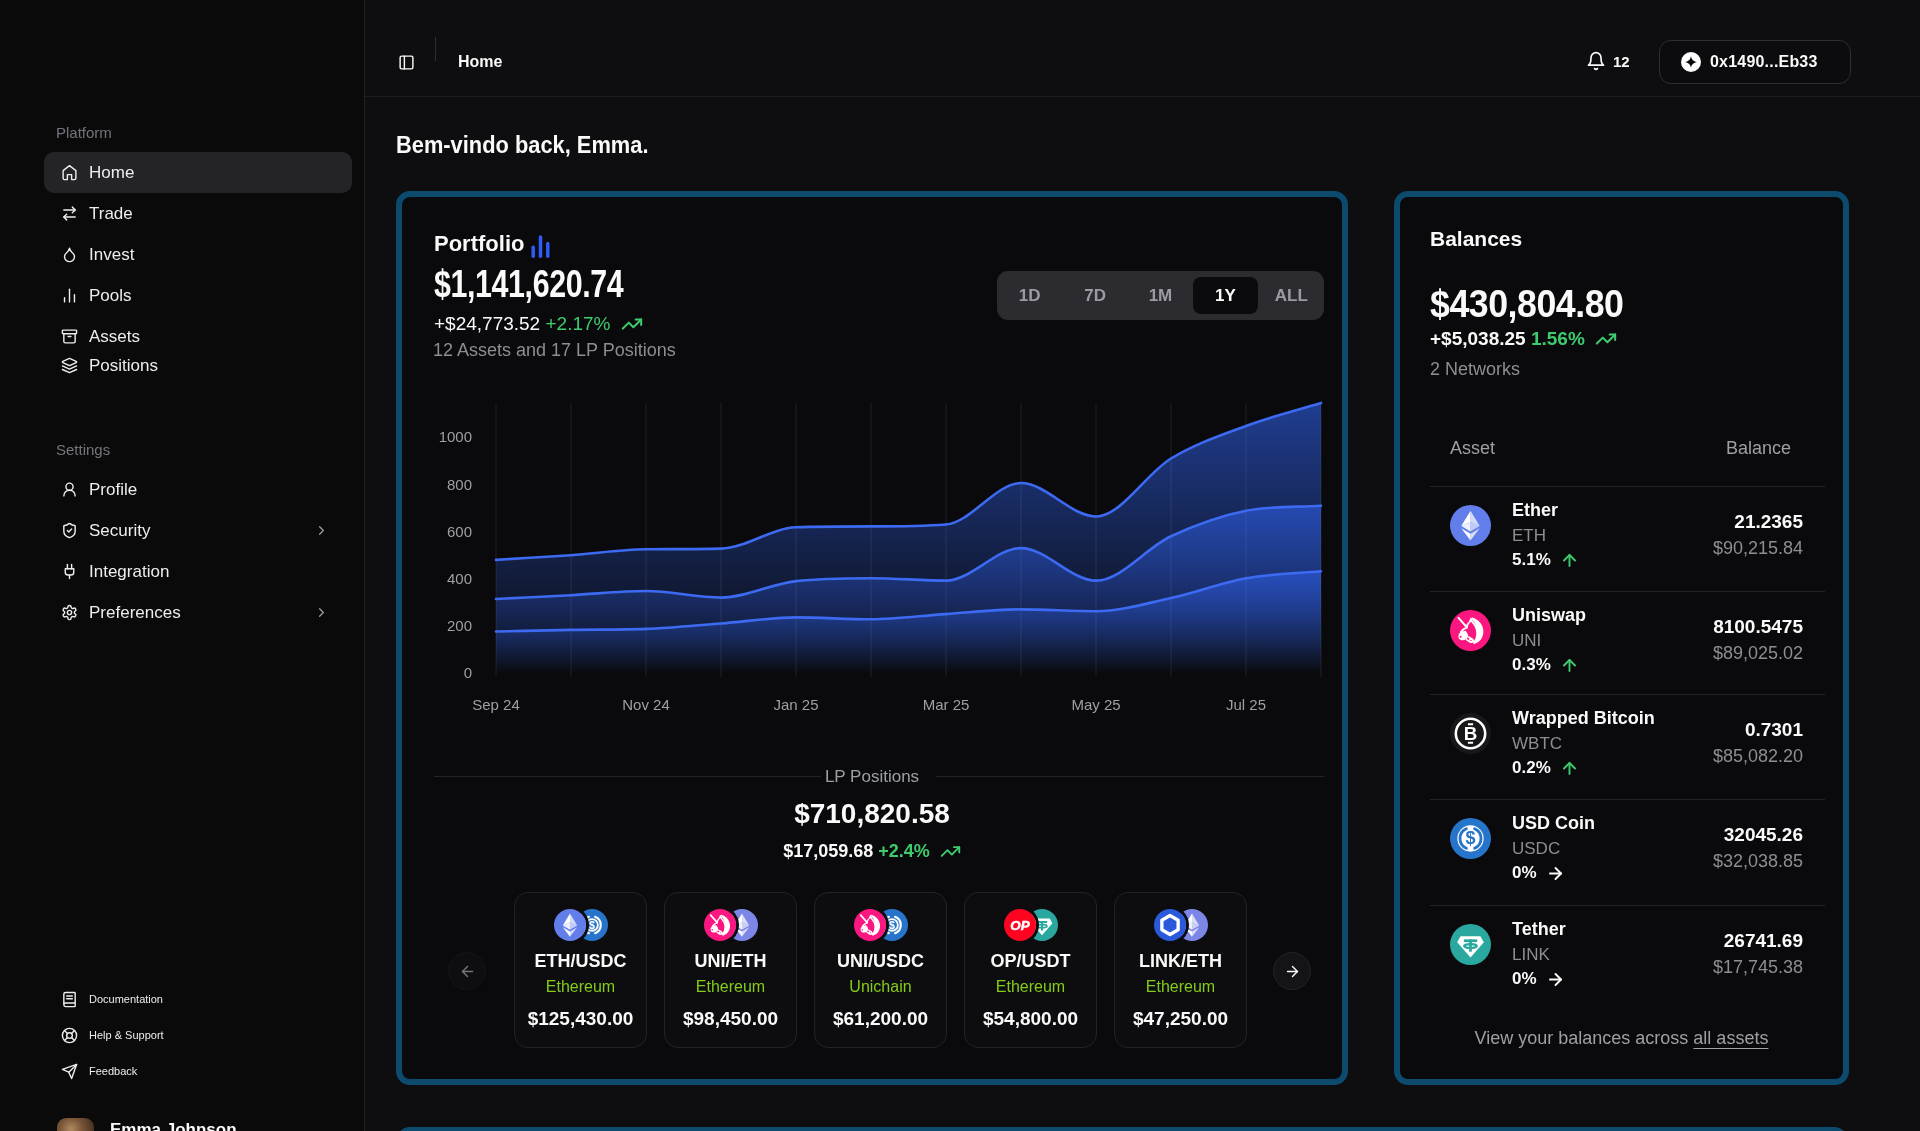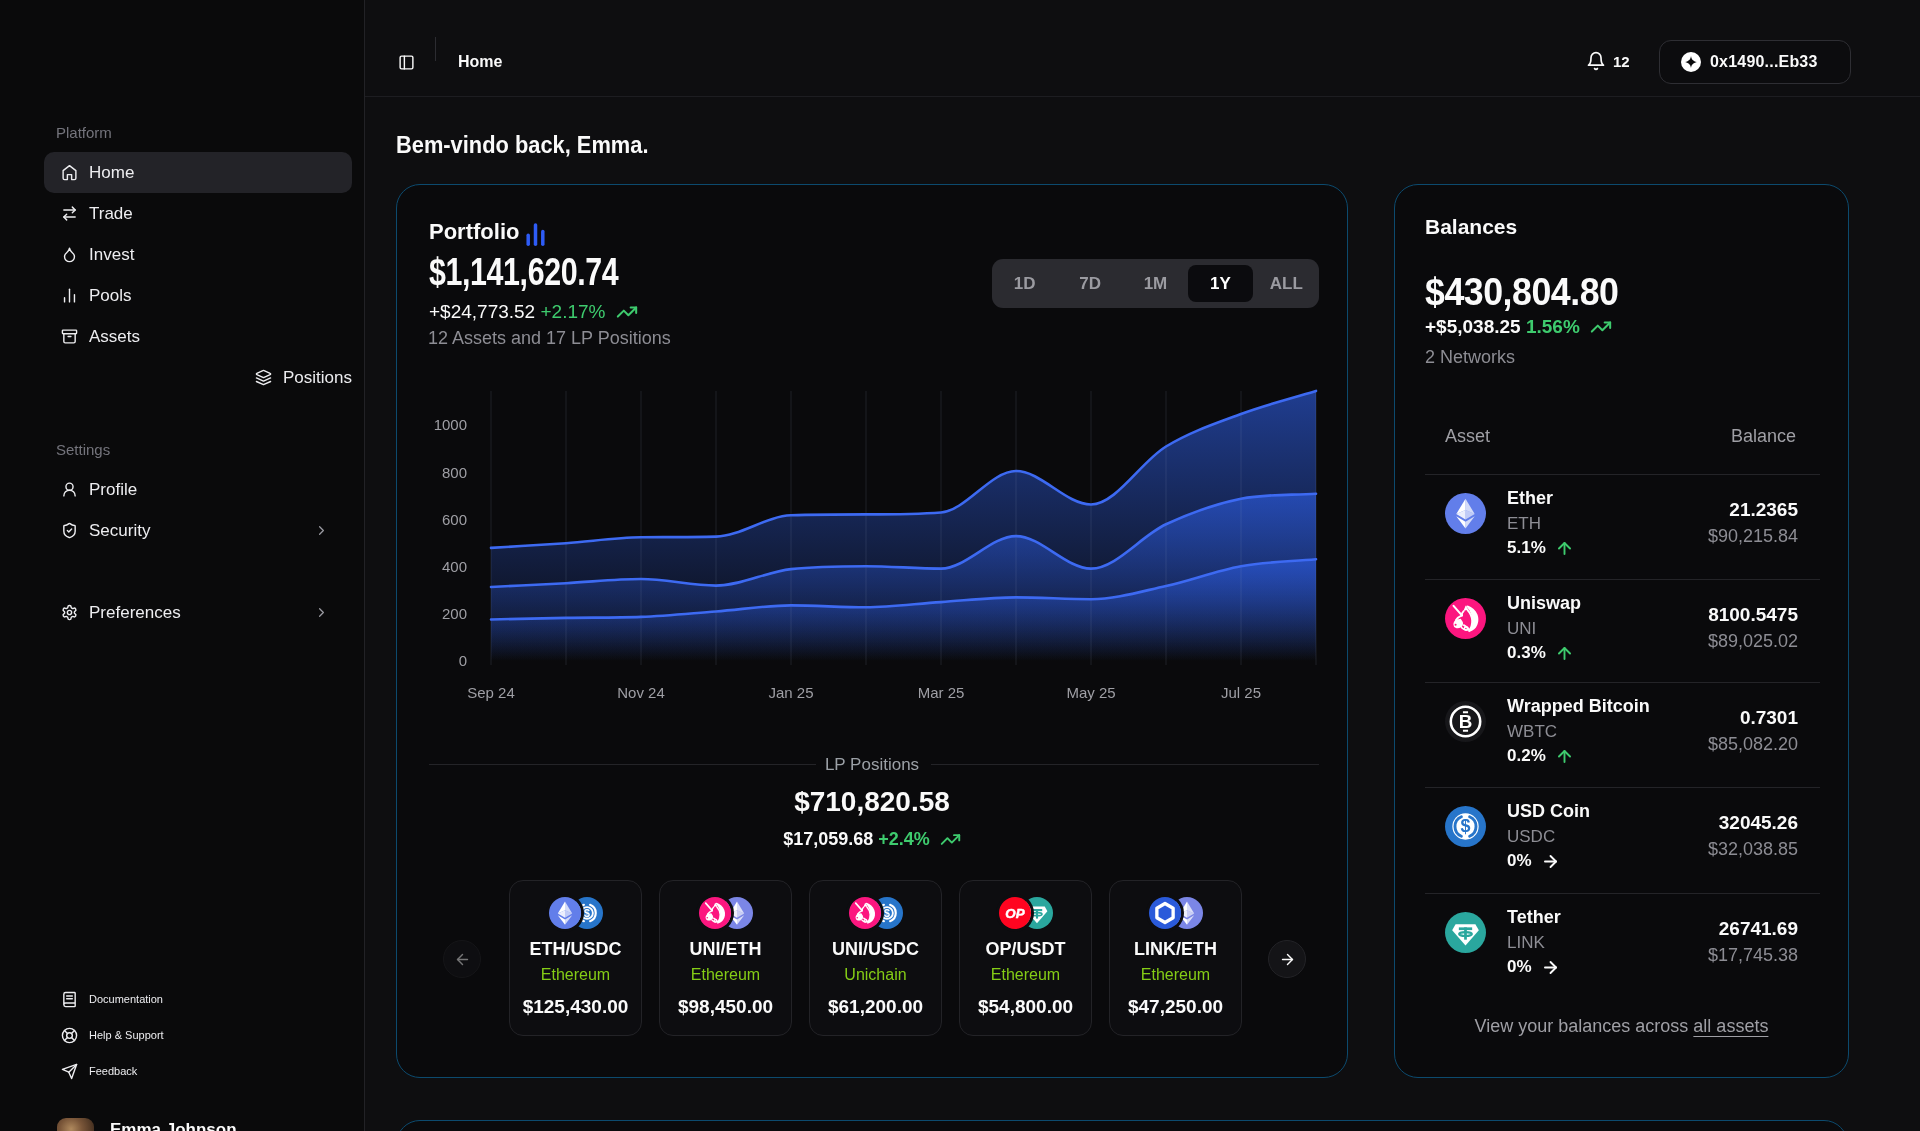--- a/index.html
+++ b/index.html
@@ -29,21 +29,21 @@
 .tsep { position:absolute; left:70px; top:37px; width:1px; height:24px; background:#2c2c31; }
 .crumb { position:absolute; left:93px; top:53px; font-size:16px; font-weight:600; color:#fafafa; }
 .chip { position:absolute; left:1294px; top:40px; width:192px; height:44px; border:1px solid #2e2e33; border-radius:12px; background:rgba(12,12,14,.996); display:flex; align-items:center; }
 .chip .coin { width:20px; height:20px; margin-left:21px; margin-right:9px; }
 .chip .addr { font-size:16px; font-weight:600; letter-spacing:.2px; }
 .bellwrap { position:absolute; left:1221px; top:51px; display:flex; align-items:center; color:#fafafa; }
 .bellnum { font-size:15px; font-weight:600; margin-left:7px; }
 
 
 .h1 { position:absolute; left:396px; top:131px; font-size:24px; font-weight:700; transform:scaleX(.91); transform-origin:left top; }
-.card { position:absolute; background:rgba(10,10,12,.996); border:1px solid #0c4a6e; border-radius:24px; }
+.card { position:absolute; background:rgba(10,10,12,.996); border:6px solid #0c4a6e; border-radius:14px;margin-top:7px; }
 #portfolio { left:396px; top:184px; width:952px; height:894px; }
 #balances  { left:1394px; top:184px; width:455px; height:894px; }
 #botcard   { left:396px; top:1120px; width:1452px; height:60px; }
 
 
 .pf-title { position:absolute; left:32px; top:34px; font-size:22px; font-weight:700; display:flex; align-items:center; }
 .pf-num { position:absolute; left:32px; top:66px; font-size:38px; font-weight:700; letter-spacing:-.5px; transform:scaleX(.8); transform-origin:left top; }
 .pf-delta { position:absolute; left:32px; top:116px; font-size:19px; font-weight:400; display:flex; align-items:center; }
 .pf-sub { position:absolute; left:31px; top:143px; font-size:18px; color:#8d8d94; }
 .seg { position:absolute; left:595px; top:74px; width:327px; height:49px; background:rgba(43,43,48,.996); border-radius:11px; display:flex; align-items:center; }
@@ -99,38 +99,44 @@
     <div class="nav-item" style="top:275px;"><svg width="17" height="17" viewBox="0 0 24 24" fill="none" stroke="currentColor" stroke-width="2" stroke-linecap="round" stroke-linejoin="round">
           <path d="M5 21v-6"></path>
           <path d="M12 21V3"></path>
           <path d="M19 21v-10"></path>
         </svg>Pools</div>
     <div class="nav-item" style="top:316px;"><svg width="17" height="17" viewBox="0 0 24 24" fill="none" stroke="currentColor" stroke-width="2" stroke-linecap="round" stroke-linejoin="round">
           <rect width="20" height="5" x="2" y="3" rx="1"></rect>
           <path d="M4 8v11a2 2 0 0 0 2 2h12a2 2 0 0 0 2-2V8"></path>
           <path d="M10 12h4"></path>
         </svg>Assets</div>
-    <div class="nav-item" style="top:357px;justify-content:flex-end;"><svg width="17" height="17" viewBox="0 0 24 24" fill="none" stroke="currentColor" stroke-width="2" stroke-linecap="round" stroke-linejoin="round">
+    <div class="nav-item" style="top:345px;"><svg width="17" height="17" viewBox="0 0 24 24" fill="none" stroke="currentColor" stroke-width="2" stroke-linecap="round" stroke-linejoin="round">
           <path d="M12.83 2.18a2 2 0 0 0-1.66 0L2.6 6.08a1 1 0 0 0 0 1.83l8.58 3.91a2 2 0 0 0 1.66 0l8.58-3.9a1 1 0 0 0 0-1.84Z"></path>
           <path d="m22 12.65-9.17 4.16a2 2 0 0 1-1.66 0L2 12.65"></path>
           <path d="m22 17.65-9.17 4.16a2 2 0 0 1-1.66 0L2 17.65"></path>
         </svg>Positions</div>
     <div class="sec-label" style="top:441px;">Settings</div>
     <div class="nav-item" style="top:469px;"><svg width="17" height="17" viewBox="0 0 24 24" fill="none" stroke="currentColor" stroke-width="2" stroke-linecap="round" stroke-linejoin="round">
           <circle cx="12" cy="8" r="5"></circle>
           <path d="M20 21a8 8 0 0 0-16 0"></path>
         </svg>Profile</div>
     <div class="nav-item" style="top:510px;"><svg width="17" height="17" viewBox="0 0 24 24" fill="none" stroke="currentColor" stroke-width="2" stroke-linecap="round" stroke-linejoin="round">
           <path d="M20 13c0 5-3.5 7.5-7.66 8.95a1 1 0 0 1-.67-.01C7.5 20.5 4 18 4 13V6a1 1 0 0 1 1-1c2 0 4.5-1.2 6.24-2.72a1.17 1.17 0 0 1 1.52 0C14.51 3.81 17 5 19 5a1 1 0 0 1 1 1z"></path>
           <path d="m9 12 2 2 4-4"></path>
         </svg>Security<span class="chev">
           <svg width="15" height="15" viewBox="0 0 24 24" fill="none" stroke="currentColor" stroke-width="2" stroke-linecap="round" stroke-linejoin="round">
             <path d="m9 18 6-6-6-6"></path>
           </svg>
         </span></div>
+    <div class="nav-item" style="top:551px;"><svg width="17" height="17" viewBox="0 0 24 24" fill="none" stroke="currentColor" stroke-width="2" stroke-linecap="round" stroke-linejoin="round">
+          <path d="M12 22v-5"></path>
+          <path d="M9 8V2"></path>
+          <path d="M15 8V2"></path>
+          <path d="M18 8v5a4 4 0 0 1-4 4h-4a4 4 0 0 1-4-4V8Z"></path>
+        </svg>Integration</div>
     <div class="nav-item" style="top:592px;"><svg width="17" height="17" viewBox="0 0 24 24" fill="none" stroke="currentColor" stroke-width="2" stroke-linecap="round" stroke-linejoin="round">
           <path d="M12.22 2h-.44a2 2 0 0 0-2 2v.18a2 2 0 0 1-1 1.73l-.43.25a2 2 0 0 1-2 0l-.15-.08a2 2 0 0 0-2.73.73l-.22.38a2 2 0 0 0 .73 2.73l.15.1a2 2 0 0 1 1 1.72v.51a2 2 0 0 1-1 1.74l-.15.09a2 2 0 0 0-.73 2.73l.22.38a2 2 0 0 0 2.73.73l.15-.08a2 2 0 0 1 2 0l.43.25a2 2 0 0 1 1 1.73V20a2 2 0 0 0 2 2h.44a2 2 0 0 0 2-2v-.18a2 2 0 0 1 1-1.73l.43-.25a2 2 0 0 1 2 0l.15.08a2 2 0 0 0 2.73-.73l.22-.39a2 2 0 0 0-.73-2.73l-.15-.08a2 2 0 0 1-1-1.74v-.5a2 2 0 0 1 1-1.74l.15-.09a2 2 0 0 0 .73-2.73l-.22-.38a2 2 0 0 0-2.73-.73l-.15.08a2 2 0 0 1-2 0l-.43-.25a2 2 0 0 1-1-1.73V4a2 2 0 0 0-2-2z"></path>
           <circle cx="12" cy="12" r="3"></circle>
         </svg>Preferences<span class="chev">
           <svg width="15" height="15" viewBox="0 0 24 24" fill="none" stroke="currentColor" stroke-width="2" stroke-linecap="round" stroke-linejoin="round">
             <path d="m9 18 6-6-6-6"></path>
           </svg>
         </span></div>
     <div class="foot-item" style="top:981px;"><svg width="17" height="17" viewBox="0 0 24 24" fill="none" stroke="currentColor" stroke-width="2" stroke-linecap="round" stroke-linejoin="round">
           <path d="M4 19.5v-15A2.5 2.5 0 0 1 6.5 2H19a1 1 0 0 1 1 1v18a1 1 0 0 1-1 1H6.5a1 1 0 0 1 0-5H20"></path>

